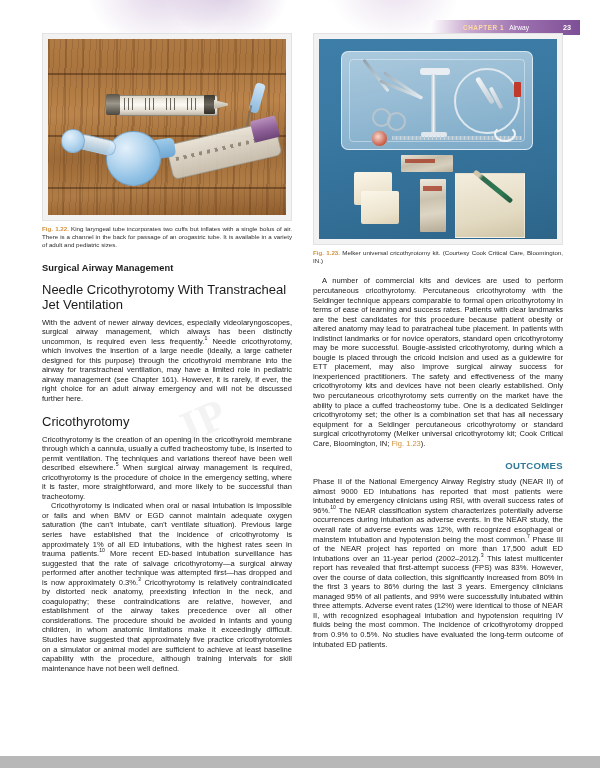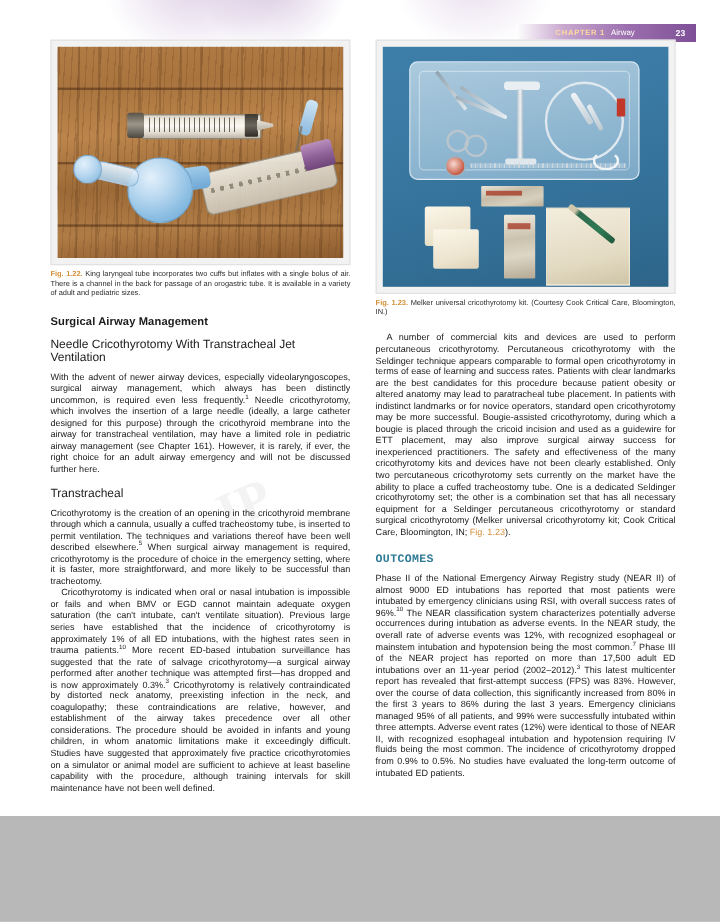--- a/index.html
+++ b/index.html
@@ -10,21 +10,21 @@
   body {
     width: 600px;
     height: 768px;
     overflow: hidden;
     font-family: "Liberation Serif", serif;
   }
 
   #page {
     position: relative;
     width: 600px;
-    height: 680px;
+    height: 756px;
     background: #ffffff;
     overflow: hidden;
   }
 
   
   .blob {
     position: absolute;
     border-radius: 50%;
     pointer-events: none;
   }
@@ -354,33 +354,34 @@
   h2.sec-head {
     font-family: "Liberation Sans", sans-serif;
     font-size: 9.3px;
     font-weight: bold;
     color: #1b1b1b;
     margin: 13px 0 7px 0;
     letter-spacing: 0.1px;
   }
   h3.sub-head {
     font-family: "Liberation Sans", sans-serif;
-    font-size: 10px;
+    font-size: 13px;
     font-weight: normal;
     color: #1b1b1b;
     margin: 10px 0 6px 0;
   }
   h3.sub-head.tight { margin-top: 9px; }
   h2.outcomes-head {
-    font-family: Liberation Mono, monospace;
+    font-family: Liberation Sans, sans-serif;
     font-size: 9.6px;
     font-weight: bold;
     color: #2f7a96;
     margin: 12px 0 6px 0;
     letter-spacing: 0.3px;
+    text-align: right;
   }
 
   
   p.body {
     font-family: Liberation Sans, sans-serif;
     font-size: 7.55px;
     line-height: 9.55px;
     color: #1a1a1a;
     text-align: justify;
     margin: 0;
@@ -458,21 +459,21 @@
       </div>
       <figcaption class="caption"><b class="figlabel">Fig. 1.22.</b><span> King laryngeal tube incorporates two cuffs but inflates with a single bolus of air. There is a channel in the back for passage of an orogastric tube. It is available in a variety of adult and pediatric sizes.</span></figcaption>
     </figure>
 
     <h2 class="sec-head">Surgical Airway Management</h2>
 
     <h3 class="sub-head tight">Needle Cricothyrotomy With Transtracheal Jet Ventilation</h3>
 
     <p class="body noind"><span>With the advent of newer airway devices, especially videolaryngoscopes, surgical airway management, which always has been distinctly uncommon, is required even less frequently.</span><sup class="ref">1</sup><span> Needle cricothyrotomy, which involves the insertion of a large needle (ideally, a large catheter designed for this purpose) through the cricothyroid membrane into the airway for transtracheal ventilation, may have a limited role in pediatric airway management (see Chapter 161). However, it is rarely, if ever, the right choice for an adult airway emergency and will not be discussed further here.</span></p>
 
-    <h3 class="sub-head">Transtracheal</h3>
+    <h3 class="sub-head">Cricothyrotomy</h3>
 
     <p class="body noind"><span>Cricothyrotomy is the creation of an opening in the cricothyroid membrane through which a cannula, usually a cuffed tracheostomy tube, is inserted to permit ventilation. The techniques and variations thereof have been well described elsewhere.</span><sup class="ref">5</sup><span> When surgical airway management is required, cricothyrotomy is the procedure of choice in the emergency setting, where it is faster, more straightforward, and more likely to be successful than tracheotomy.</span></p>
 
     <p class="body"><span>Cricothyrotomy is indicated when oral or nasal intubation is impossible or fails and when BMV or EGD cannot maintain adequate oxygen saturation (the can't intubate, can't ventilate situation). Previous large series have established that the incidence of cricothyrotomy is approximately 1% of all ED intubations, with the highest rates seen in trauma patients.</span><sup class="ref">10</sup><span> More recent ED-based intubation surveillance has suggested that the rate of salvage cricothyrotomy—a surgical airway performed after another technique was attempted first—has dropped and is now approximately 0.3%.</span><sup class="ref">3</sup><span> Cricothyrotomy is relatively contraindicated by distorted neck anatomy, preexisting infection in the neck, and coagulopathy; these contraindications are relative, however, and establishment of the airway takes precedence over all other considerations. The procedure should be avoided in infants and young children, in whom anatomic limitations make it exceedingly difficult. Studies have suggested that approximately five practice cricothyrotomies on a simulator or animal model are sufficient to achieve at least baseline capability with the procedure, although training intervals for skill maintenance have not been well defined.</span></p>
 
   </div>
 
   <div class="col col-right">
 
     <figure class="figure">

